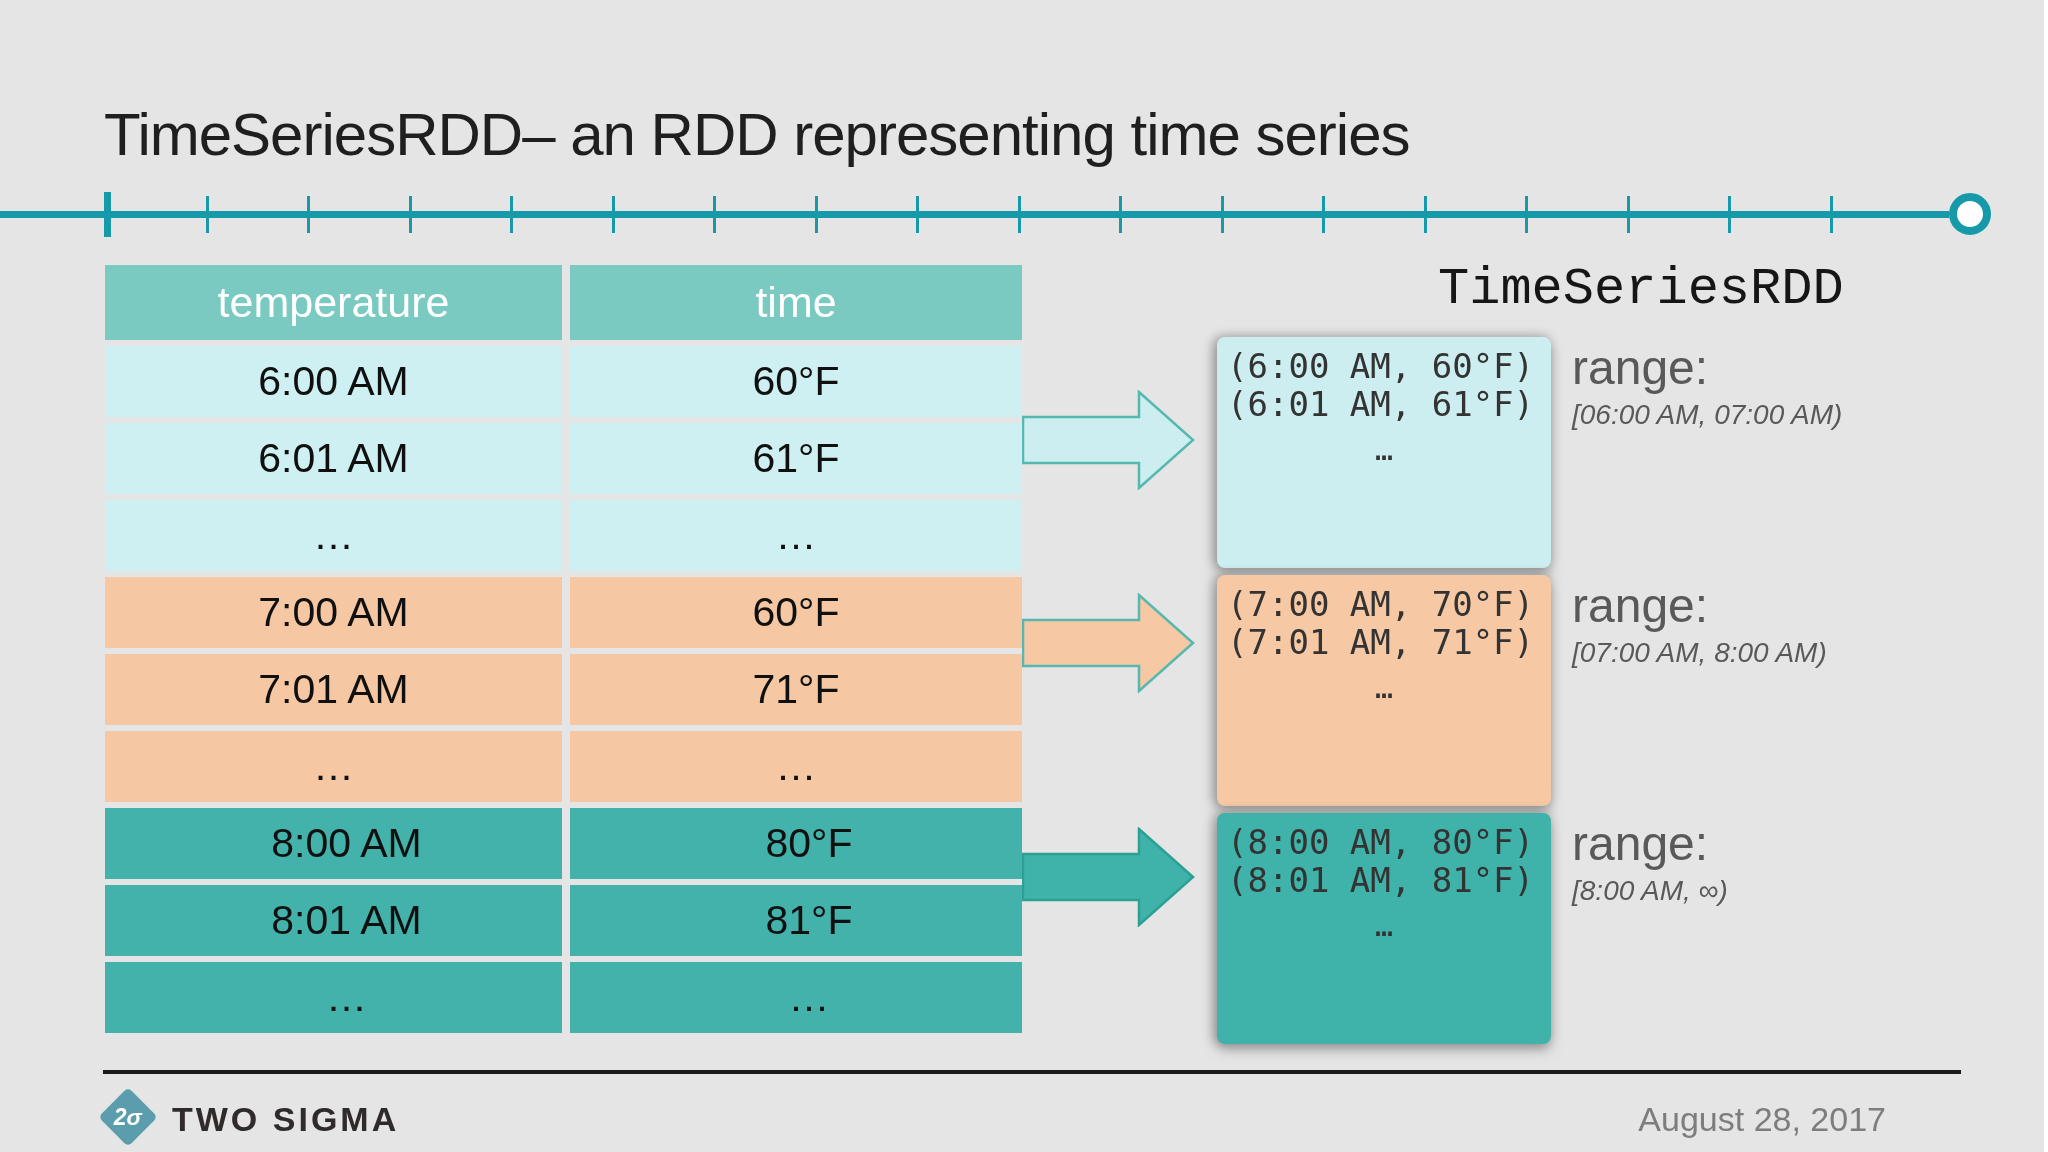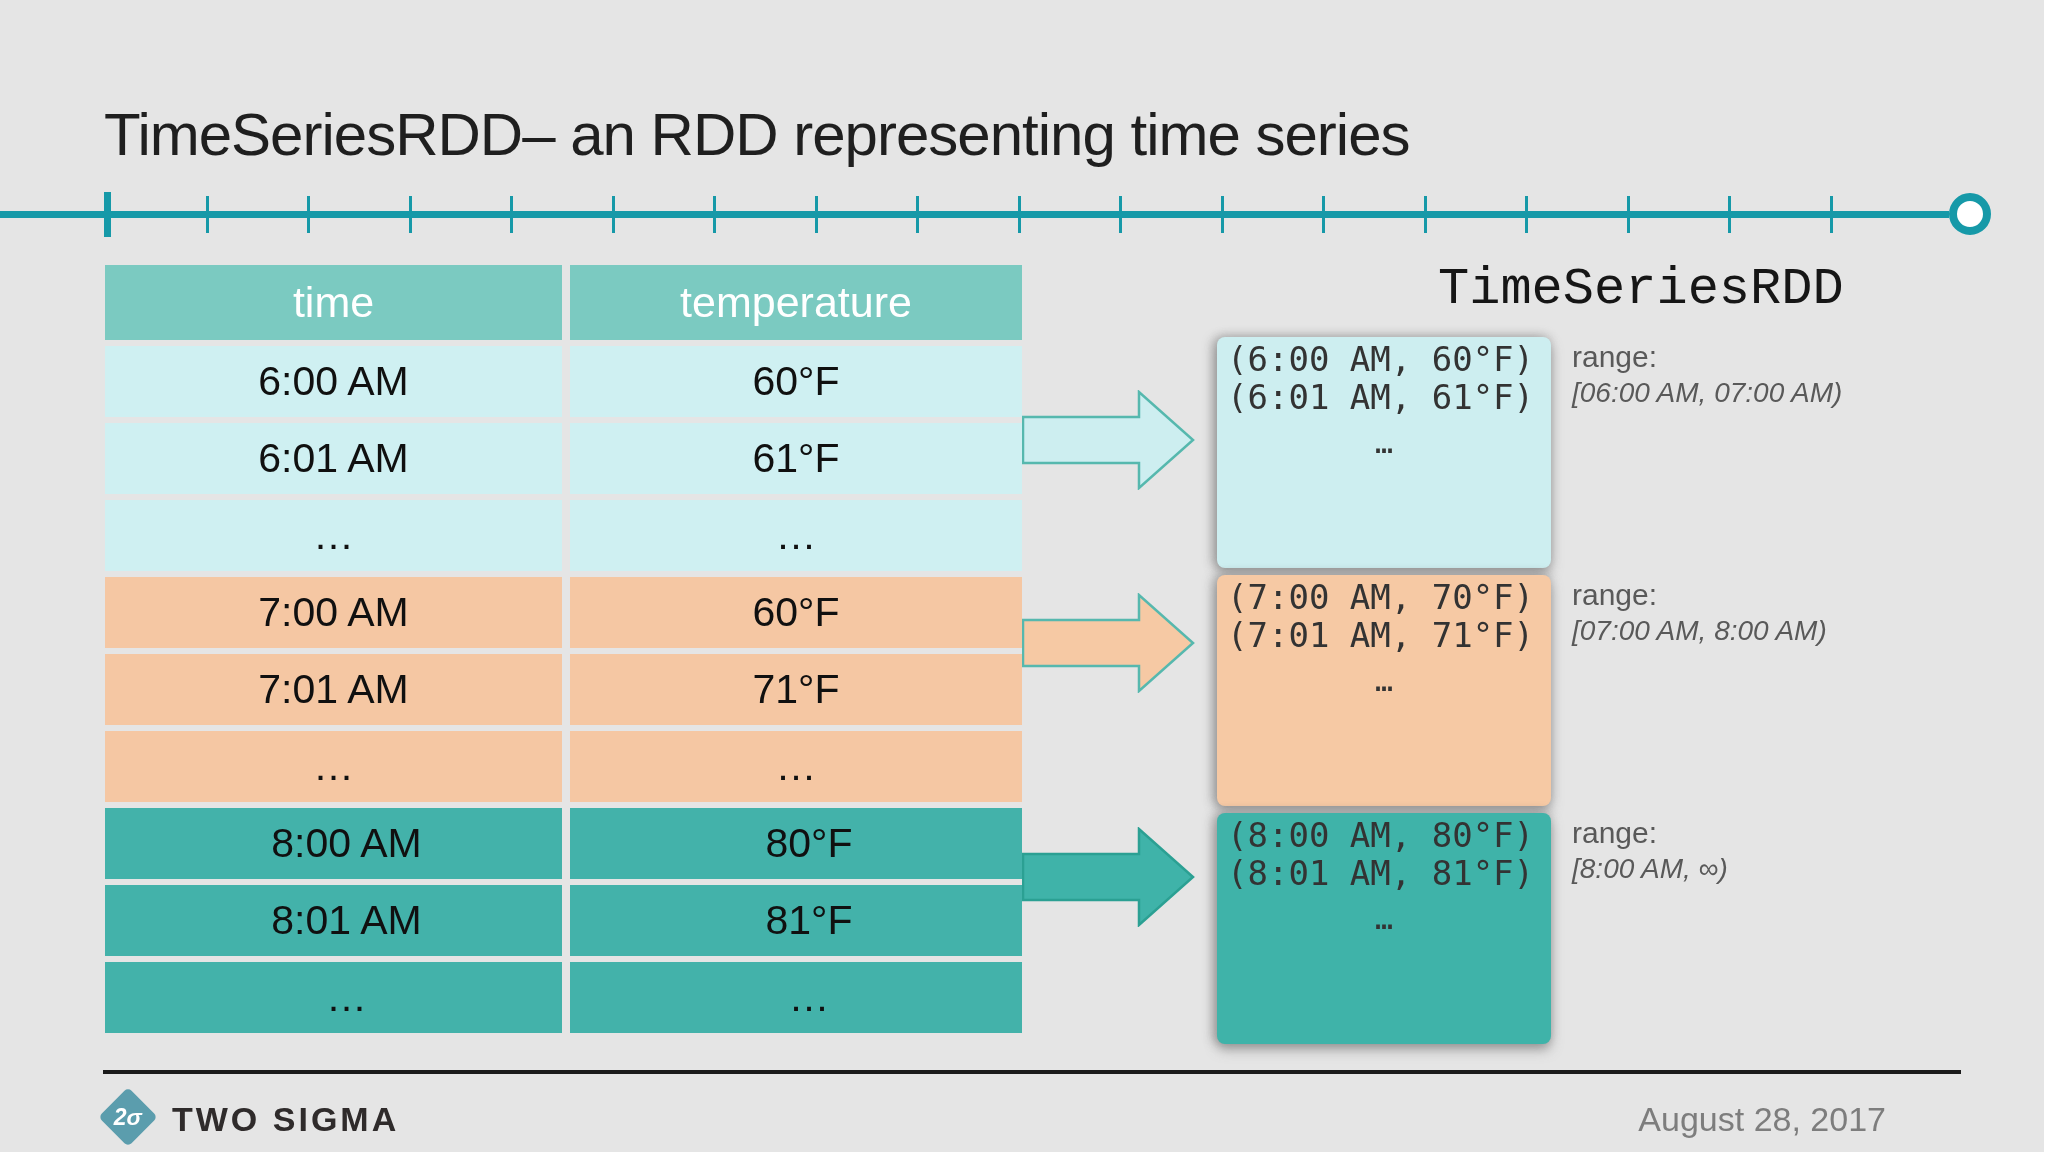--- a/index.html
+++ b/index.html
@@ -49,36 +49,36 @@
   .arrow{position:absolute;left:1022px;width:173px;height:100px;}
   .partitions div.partition:nth-of-type(1) .arrow{top:53px;}
   .partitions div.partition:nth-of-type(2) .arrow{top:18px;}
   .partitions div.partition:nth-of-type(3) .arrow{top:14px;}
   .arrow-shape{stroke-width:2.5;}
   .partition.early .arrow-shape{fill:var(--box-early);stroke:var(--arrow-border);}
   .partition.mid   .arrow-shape{fill:var(--box-mid);stroke:var(--arrow-border);}
   .partition.late  .arrow-shape{fill:var(--box-late);stroke:#2ba093;}
   .pbox{
     position:absolute;left:1217px;top:0;width:334px;height:231px;border-radius:8px;
-    box-sizing:border-box;padding:3px 10px;
+    box-sizing:border-box;padding:10px 10px;
     box-shadow:0 6px 12px rgba(110,110,110,.55),0 -3px 8px rgba(140,140,140,.32),-6px 0 10px rgba(130,130,130,.38);
   }
   .partition.early .pbox{background:var(--box-early);}
   .partition.mid   .pbox{background:var(--box-mid);}
   .partition.late  .pbox{background:var(--box-late);}
   .pline{
     font-family:"DejaVu Sans Mono","Liberation Mono",monospace;
     font-size:34px;line-height:1.13;color:var(--mono-text);white-space:pre;
   }
   .pellipsis{
     font-family:"DejaVu Sans Mono","Liberation Mono",monospace;
     font-size:30px;color:var(--mono-text);text-align:center;margin-top:8px;
   }
   .prange{position:absolute;left:1572px;top:2px;color:var(--range-text);}
-  .range-label{font-size:30px;line-height:1.2;}
+  .range-label{font-size:48px;line-height:1.2;}
   .range-value{font-size:28px;line-height:1.25;white-space:nowrap;font-style:italic;}
   
   .footer-divider{position:absolute;left:103px;top:1070px;width:1858px;height:4px;background:var(--footer-line);}
   .logo-diamond{
     position:absolute;left:107px;top:1096px;width:42px;height:42px;border-radius:5px;
     background:var(--logo-diamond);transform:rotate(45deg);
     display:flex;align-items:center;justify-content:center;
   }
   .logo-glyph{transform:rotate(-45deg);color:#fff;font-size:23px;font-weight:600;font-style:italic;}
   .wordmark{
@@ -114,22 +114,22 @@
       <div class="tick" style="left: 1322px;"></div>
       <div class="tick" style="left: 1423.5px;"></div>
       <div class="tick" style="left: 1525px;"></div>
       <div class="tick" style="left: 1626.5px;"></div>
       <div class="tick" style="left: 1728px;"></div>
       <div class="tick" style="left: 1829.5px;"></div>
     </div>
   <div class="timeline-circle"></div>
 
   <div class="table-grid">
+    <div class="hcell">temperature</div>
     <div class="hcell">time</div>
-    <div class="hcell">temperature</div>
 
       <div class="trow early">
         <div class="cell">6:00 AM</div>
         <div class="cell">60°F</div>
       </div>
 
       <div class="trow early">
         <div class="cell">6:01 AM</div>
         <div class="cell">61°F</div>
       </div>

